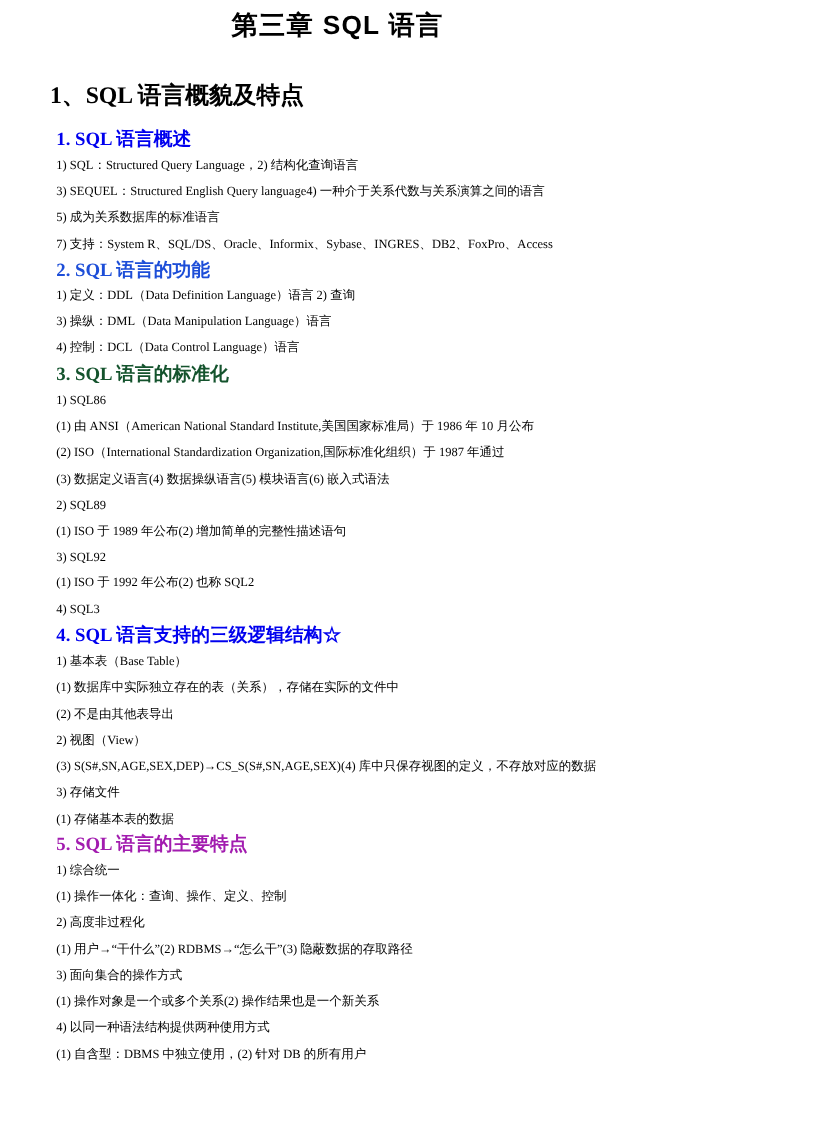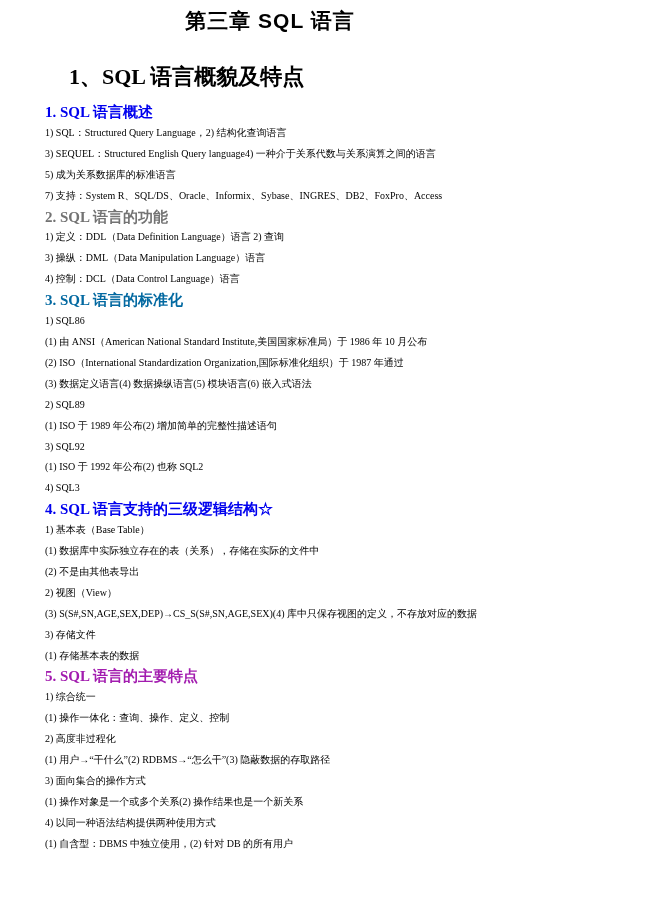--- a/index.html
+++ b/index.html
@@ -19,23 +19,23 @@
   .doc-title {
     margin: 8px 0 0 0;
     text-align: center;
     font-family: "Liberation Sans", "DejaVu Sans", sans-serif;
     font-weight: bold;
     font-size: 21px;
     line-height: 26px;
     letter-spacing: 1px;
   }
   .section-title {
-    margin: 30px 30px 0 69px;
+    margin: 30px 30px 0 40px;
     font-weight: bold;
-    font-size: 22px;
+    font-size: 19px;
     line-height: 25px;
   }
   .content {
     margin: 13px 28px 0 33px;
   }
   .content p {
     margin: 0;
     font-size: 10px;
     line-height: 20.9px;
     text-indent: 12px;
@@ -56,25 +56,25 @@
 
 <div class="page">
   <h1 class="doc-title">第三章  SQL 语言</h1>
   <h2 class="section-title">1、SQL 语言概貌及特点</h2>
   <div class="content" id="content">
       <p class="h-blue" style="color: rgb(0, 0, 238);">1. SQL 语言概述</p>
       <p class="body">1) SQL：Structured Query Language，2) 结构化查询语言</p>
       <p class="body">3) SEQUEL：Structured English Query language4) 一种介于关系代数与关系演算之间的语言</p>
       <p class="body">5) 成为关系数据库的标准语言</p>
       <p class="body">7) 支持：System R、SQL/DS、Oracle、Informix、Sybase、INGRES、DB2、FoxPro、Access</p>
-      <p class="h-blue" style="color: #737373;">2. SQL 语言的功能</p>
+      <p class="h-blue" style="color: #1d4ed8;">2. SQL 语言的功能</p>
       <p class="body">1) 定义：DDL（Data Definition Language）语言 2) 查询</p>
       <p class="body">3) 操纵：DML（Data Manipulation Language）语言</p>
       <p class="body">4) 控制：DCL（Data Control Language）语言</p>
-      <p class="h-blue" style="color: #0369a1;">3. SQL 语言的标准化</p>
+      <p class="h-blue" style="color: #14532d;">3. SQL 语言的标准化</p>
       <p class="body">1) SQL86</p>
       <p class="body">(1) 由 ANSI（American National Standard Institute,美国国家标准局）于 1986 年 10 月公布</p>
       <p class="body">(2) ISO（International Standardization Organization,国际标准化组织）于 1987 年通过</p>
       <p class="body">(3) 数据定义语言(4) 数据操纵语言(5) 模块语言(6) 嵌入式语法</p>
       <p class="body">2) SQL89</p>
       <p class="body">(1) ISO 于 1989 年公布(2) 增加简单的完整性描述语句</p>
       <p class="body">3) SQL92</p>
       <p class="body">(1) ISO 于 1992 年公布(2) 也称 SQL2</p>
       <p class="body">4) SQL3</p>
       <p class="h-blue" style="color: rgb(0, 0, 238);">4. SQL 语言支持的三级逻辑结构☆</p>

